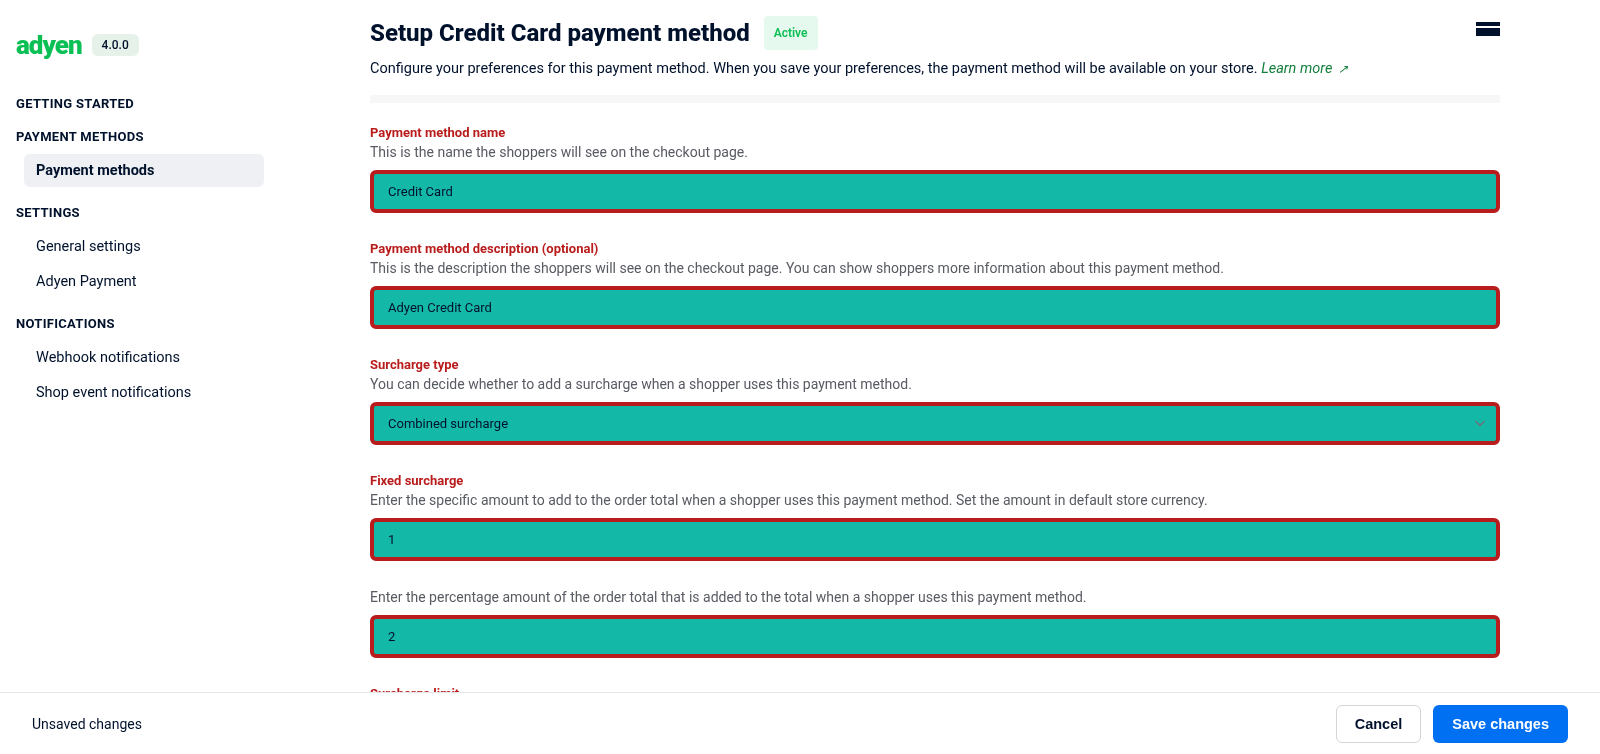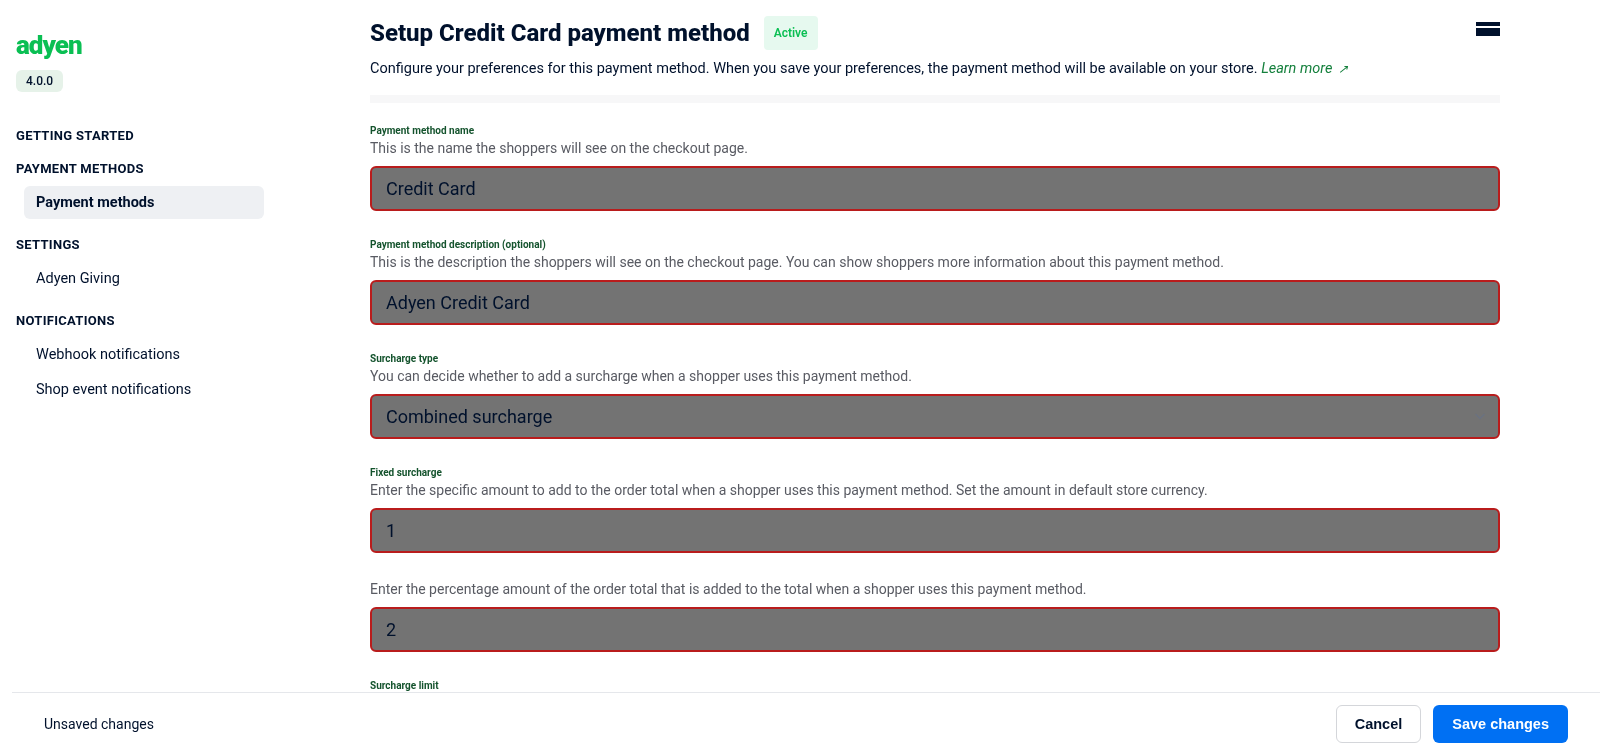--- a/index.html
+++ b/index.html
@@ -16,24 +16,23 @@
   position: relative;
 }
 .sidebar {
   width: 280px;
   flex-shrink: 0;
   padding: 30px 16px 16px 16px;
   overflow-y: auto;
 }
 .brand-row {
   display: flex;
-  align-items: flex-start;
+  align-items: center;
   gap: 10px;
   margin-bottom: 36px;
-  flex-direction: column;
 }
 .brand {
   font-size: 26px;
   font-weight: 900;
   color: #0abf53;
   letter-spacing: -1px;
 }
 .version-badge {
   background: #e6f2e9;
   color: #00112c;
@@ -120,59 +119,59 @@
 .learn-more .arrow { font-size: 12px; margin-left: 2px; }
 
 .thin-separator {
   height: 8px;
   background: #f7f7f8;
   margin: 18px 0 22px 0;
 }
 
 .field-block { margin-bottom: 28px; }
 .field-label {
-  font-size: 10px;
+  font-size: 13px;
   font-weight: 700;
-  color: #14532d;
+  color: #b91c1c;
   margin-bottom: 4px;
 }
 .field-help {
   font-size: 14px;
   color: #595b63;
   margin-bottom: 10px;
 }
 .text-input, .select {
   width: 100%;
-  border: 2px solid #b91c1c;
+  border: 4px solid #b91c1c;
   border-radius: 6px;
   padding: 10px 14px;
-  font-size: 18px;
-  color: #00112c;
-  background: #737373;
+  font-size: 13px;
+  color: #00112c;
+  background: #14b8a6;
   font-family: inherit;
 }
 .select-wrap { position: relative; }
 .select {
   appearance: none;
   cursor: pointer;
   padding-right: 36px;
 }
 .chevron {
   position: absolute;
   right: 14px;
   top: 50%;
   transform: translateY(-50%);
   pointer-events: none;
   color: #6b7280;
 }
 
 .footer-bar {
   position: fixed;
   bottom: 0;
-  left: 12px;
+  left: 0;
   right: 0;
   height: 62px;
   background: #fff;
   border-top: 1px solid #e5e7eb;
   display: flex;
   align-items: center;
   padding: 0 32px;
 }
 .footer-status {
   font-size: 14px;
@@ -208,21 +207,22 @@
       <span class="version-badge">4.0.0</span>
     </div>
     <nav id="sidebar-nav">
         <div class="nav-section-header">GETTING STARTED</div>
         <div class="nav-section-header">PAYMENT METHODS</div>
         <ul class="nav-items">
           <li class="nav-item active">Payment methods</li>
         </ul>
         <div class="nav-section-header">SETTINGS</div>
         <ul class="nav-items">
-          <li class="nav-item">Adyen Giving</li>
+          <li class="nav-item">General settings</li>
+          <li class="nav-item">Adyen Payment</li>
         </ul>
         <div class="nav-section-header">NOTIFICATIONS</div>
         <ul class="nav-items">
           <li class="nav-item">Webhook notifications</li>
           <li class="nav-item">Shop event notifications</li>
         </ul>
       </nav>
   </aside>
 
   <main class="main">

